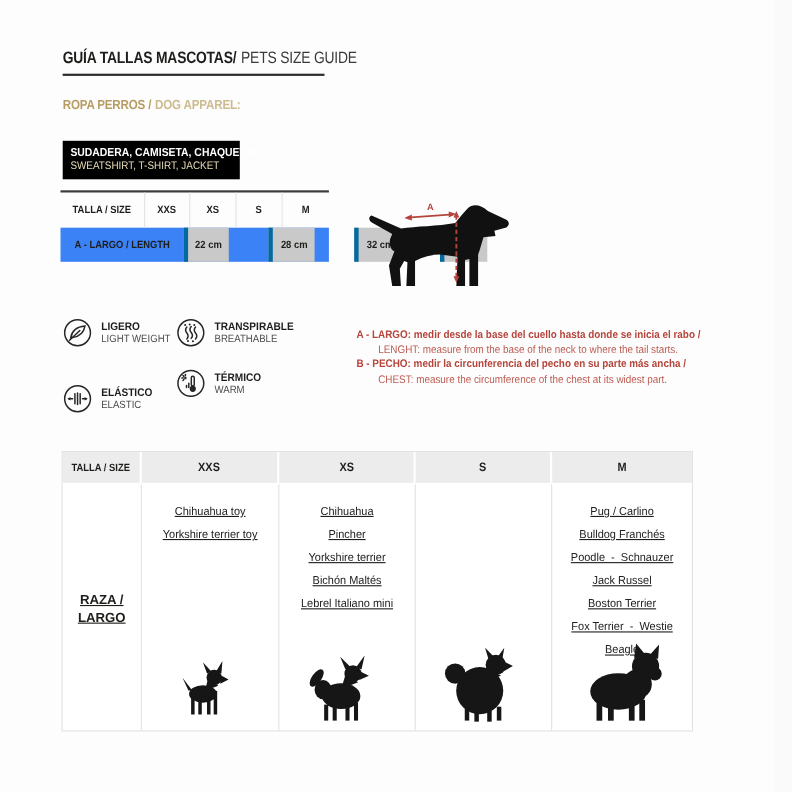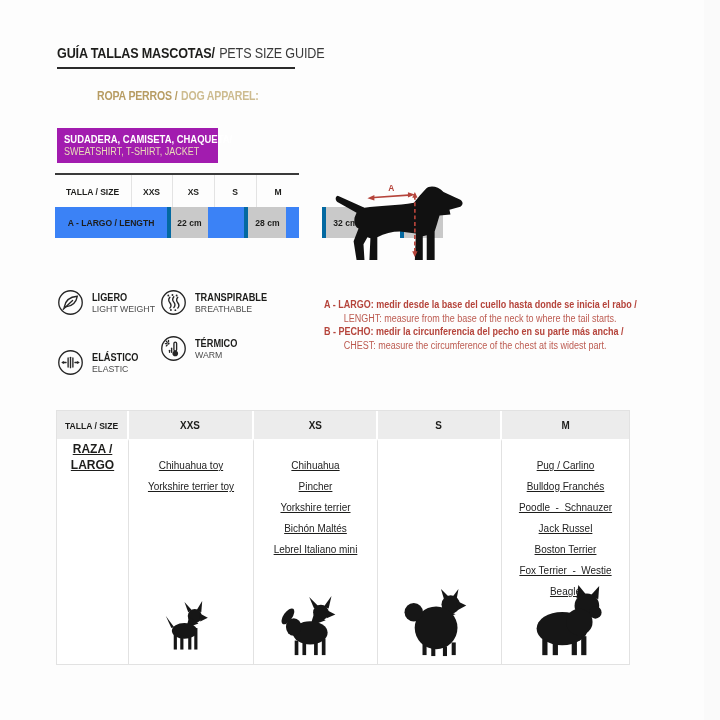--- a/index.html
+++ b/index.html
@@ -6,28 +6,28 @@
   .page{position:relative;width:704px;height:720px;background:#fdfdfd;
         font-family:"Liberation Sans",sans-serif;color:#1d1d1b;overflow:hidden;}
 
   
   .title-wrap{position:absolute;left:57px;top:44px;width:238px;
               border-bottom:2px solid #2b2b2b;padding-bottom:5px;white-space:nowrap;}
   .title-inner{display:inline-block;transform:scaleX(.84);transform-origin:left;
                font-size:15px;letter-spacing:-.2px;}
   .t-es{font-weight:bold;color:#1d1d1b;}
   .t-en{font-weight:normal;color:#3a3a3a;margin-left:5px;}
-  .subtitle{position:absolute;left:57px;top:86px;white-space:nowrap;margin-left:40px;}
+  .subtitle{position:absolute;left:57px;top:86px;white-space:nowrap;}
   .subtitle-inner{display:inline-block;transform:scaleX(.88);transform-origin:left;
                   font-size:12px;letter-spacing:-.2px;}
   .s-es{font-weight:bold;color:#b79c63;}
   .s-en{font-weight:bold;color:#cdbb8f;margin-left:4px;}
 
   
-  .category-box{position:absolute;left:57px;top:128px;width:146px;background:#a21caf;
+  .category-box{position:absolute;left:57px;top:128px;width:146px;background:#000000;
                 padding:5px 8px 5px 7px;line-height:12px;}
   .cb-es{display:block;transform:scaleX(.9);transform-origin:left;font-size:10.5px;
          font-weight:bold;color:#ffffff;white-space:nowrap;}
   .cb-en{display:block;transform:scaleX(.9);transform-origin:left;font-size:10px;
          color:#e9ddb9;white-space:nowrap;margin-top:1px;}
 
   
   .size-table{position:absolute;left:55px;top:173px;width:244px;
               border-top:2px solid #3a3a3a;font-size:9.5px;font-weight:bold;}
   .st-row{display:grid;grid-template-columns:76px 41px 42px 42px 43px;}
@@ -65,21 +65,21 @@
                border:1px solid #e2e2e2;background:#fff;}
   .bt-head{display:grid;grid-template-columns:72px 125px 124px 124px 127px;height:28px;}
   .bt-hcell{background:#ececec;border-right:2px solid #ffffff;display:flex;
             align-items:center;justify-content:center;font-weight:bold;font-size:11px;}
   .bt-hcell:last-child{border-right:none;}
   .bt-hcell.small{font-size:9.5px;}
   .bt-hcell .st-txt{transform:scaleX(.9);}
   .bt-body{display:grid;grid-template-columns:72px 125px 124px 124px 127px;height:225px;}
   .bt-cell{position:relative;border-right:1px solid #e2e2e2;border-top:2px solid #fff;text-decoration:underline;}
   .bt-cell:last-child{border-right:none;}
-  .bt-label{display:flex;flex-direction:column;align-items:center;
+  .bt-label{display:flex;flex-direction:column;align-items:center;justify-content:center;
             font-weight:bold;font-size:12px;line-height:16px;}
   .breeds{padding-top:14px;text-align:center;font-size:10.5px;line-height:21px;color:#222;}
   .breed{transform:scaleX(.95);}
   .dog{position:absolute;bottom:6px;left:50%;transform:translateX(-50%);}
   .dog path,.dog circle,.dog ellipse,.dog rect,.dog polygon{fill:#161616;}
 </style>
 </head>
 <body>
 
 <div class="page">

